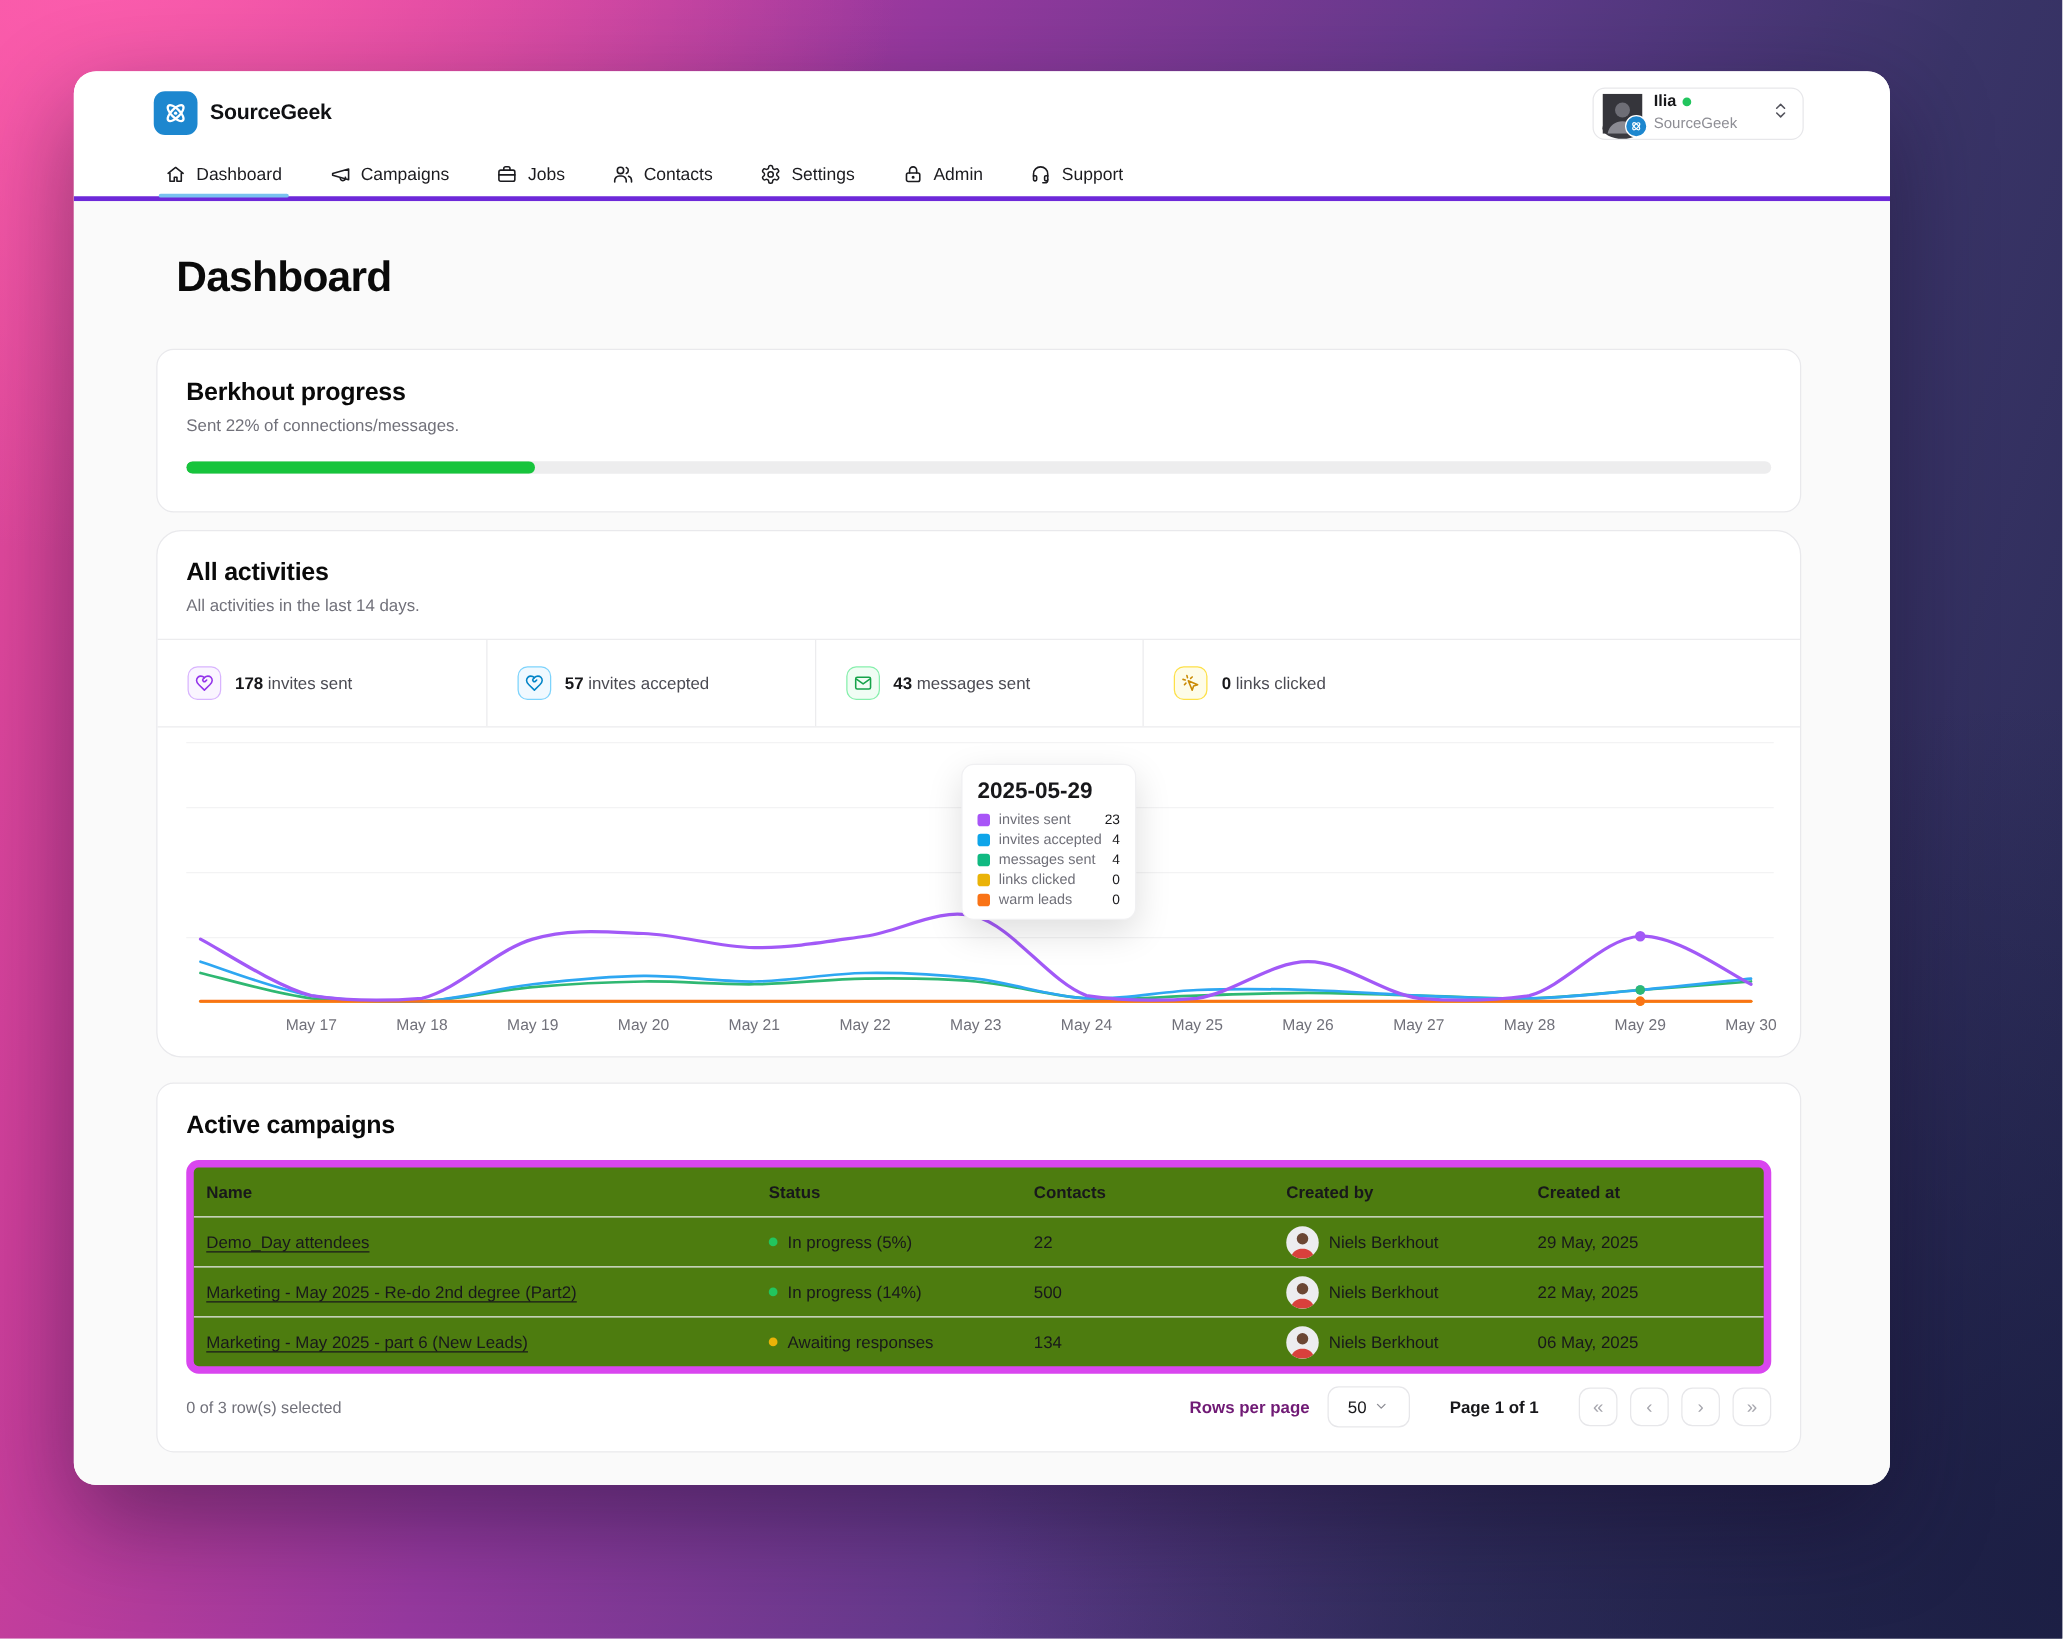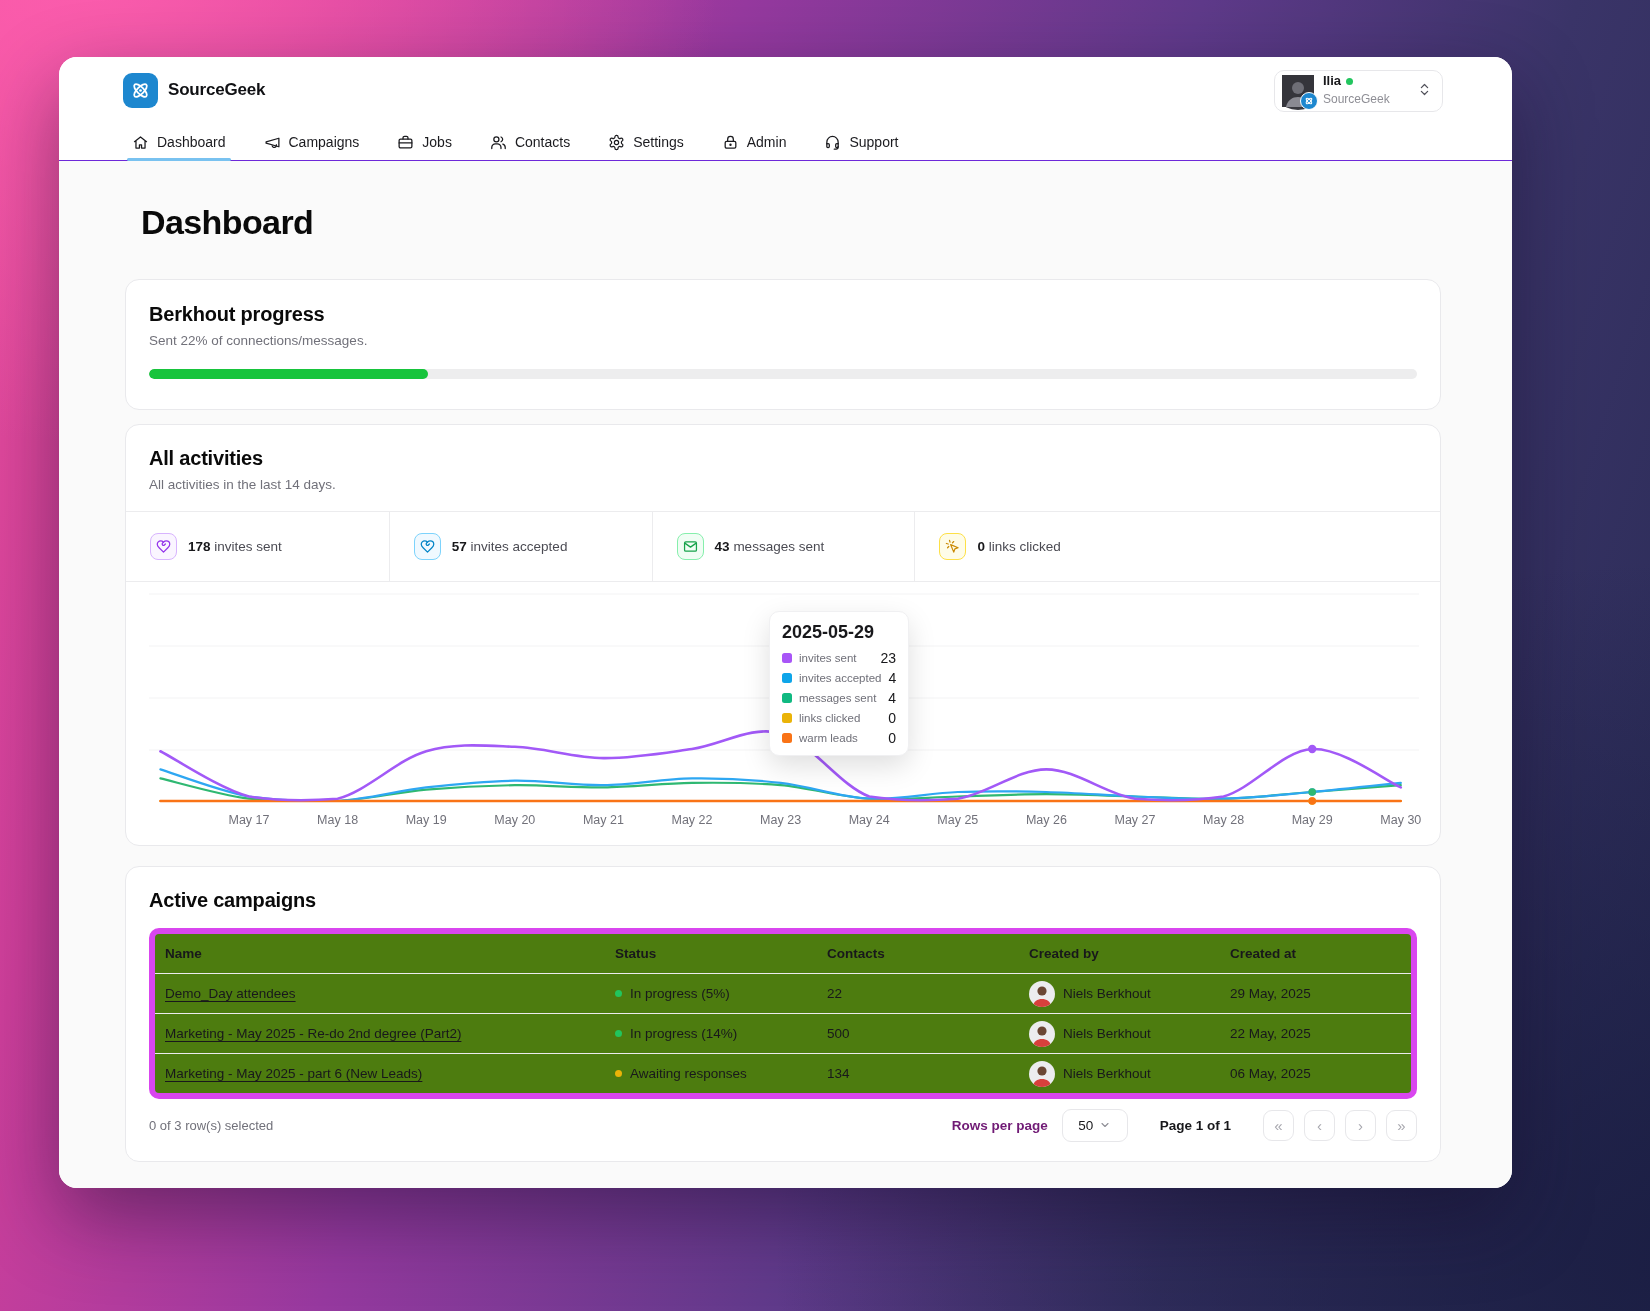--- a/index.html
+++ b/index.html
@@ -5,21 +5,21 @@
   html,body{margin:0;padding:0;}
   body{font-family:"Liberation Sans", sans-serif; -webkit-font-smoothing:antialiased;}
   .stage{position:relative;width:1650px;height:1311px;overflow:hidden;
     background:
       radial-gradient(1000px 760px at 6% -2%, rgba(255,96,176,.85), rgba(255,96,176,0) 62%),
       radial-gradient(1300px 1000px at 102% 96%, rgba(26,29,66,.9), rgba(26,29,66,0) 70%),
       linear-gradient(108deg,#ee4f9d 0%,#cf3f9b 16%,#96399f 36%,#5f3a8a 58%,#3a3468 76%,#272a52 100%);}
   .app-card{position:absolute;left:59px;top:57px;width:1453px;height:1131px;background:#fff;border-radius:18px;
     box-shadow:0 30px 80px rgba(20,10,40,.45);overflow:hidden;}
   
-  .app-header{position:absolute;left:0;top:0;width:100%;height:104px;background:#fff;border-bottom:1px solid #6d28d9;box-sizing:border-box;}
+  .app-header{position:absolute;left:0;top:0;width:100%;height:104px;background:#fff;border-bottom:4px solid #6d28d9;box-sizing:border-box;}
   .brand{position:absolute;left:64px;top:15px;display:flex;align-items:center;gap:10px;height:36px;cursor:pointer;}
   .brand-logo{width:35px;height:35px;border-radius:9px;background:#1d87cf;display:flex;align-items:center;justify-content:center;}
   .brand-name{font-size:17px;font-weight:700;color:#101114;letter-spacing:-.2px;}
   .profile{position:absolute;right:69px;top:13px;width:169px;height:42px;border:1px solid #e7e7ea;border-radius:10px;background:#fff;
     display:flex;align-items:center;gap:9px;box-sizing:border-box;padding:0 10px 0 7px;cursor:pointer;}
   .avatar-wrap{position:relative;width:32px;height:32px;flex:0 0 auto;}
   .avatar{width:32px;height:32px;border-radius:50%;background:#3a3a40;overflow:hidden;}
   .avatar-badge{position:absolute;right:-4px;bottom:-3px;width:16px;height:16px;border-radius:50%;background:#1d87cf;border:1.5px solid #fff;
     display:flex;align-items:center;justify-content:center;}
   .profile-text{flex:1;min-width:0;line-height:1.15;}
@@ -34,38 +34,38 @@
   .app-body{position:absolute;left:0;top:104px;width:100%;height:1027px;background:#fafafa;}
   .page-title{position:absolute;left:82px;top:42px;font-size:34px;font-weight:800;color:#0a0a0a;letter-spacing:-.6px;margin:0;}
   .panel{position:absolute;background:#fff;border:1px solid #e9e9ec;border-radius:14px;box-sizing:border-box;}
   .panel-title{font-size:20px;font-weight:700;color:#0a0a0a;letter-spacing:-.2px;}
   .panel-sub{font-size:13.5px;color:#71717a;margin-top:7px;}
   
   #panel-progress{left:66px;top:118px;width:1316px;height:131px;padding:23px 23px;}
   .progress-track{margin-top:21px;height:10px;border-radius:6px;background:#ededee;overflow:hidden;}
   .progress-fill{height:100%;border-radius:6px;}
   
-  #panel-activities{left:66px;top:263px;width:1316px;height:422px;}
+  #panel-activities{left:66px;top:263px;width:1316px;height:422px;border-radius:20px;}
   .act-head{padding:22px 23px 0 23px;}
   .stats-row{position:absolute;left:0;top:86px;width:100%;height:71px;border-top:1px solid #ececee;border-bottom:1px solid #ececee;
     display:grid;grid-template-columns:repeat(5,1fr);box-sizing:border-box;}
   .stat{display:flex;align-items:center;gap:11px;padding-left:24px;border-left:1px solid #ececee;cursor:pointer;}
   .stat:first-child{border-left:none;}
   .stat-badge{width:27px;height:27px;border-radius:8px;border:1.5px solid;display:flex;align-items:center;justify-content:center;box-sizing:border-box;}
   .stat-text{font-size:13.5px;color:#4b4b53;}
   .stat-text b{color:#18181b;font-weight:700;}
   .chart-wrap{position:absolute;left:0;top:143px;width:1316px;height:279px;}
   
   .chart-tooltip{position:absolute;left:643px;top:186px;width:140px;background:#fff;border:1px solid #f0f0f2;border-radius:10px;
     box-shadow:0 10px 28px rgba(0,0,0,.13);padding:10px 12px 9px 12px;box-sizing:border-box;z-index:5;}
   .tt-date{font-size:18px;font-weight:700;color:#18181b;margin-bottom:7px;}
   .tt-row{display:flex;align-items:center;gap:7px;margin-top:4px;}
   .tt-swatch{width:10px;height:10px;border-radius:2.5px;flex:0 0 auto;}
   .tt-label{flex:1;font-size:11.5px;color:#6f6f78;white-space:nowrap;}
-  .tt-value{font-size:14px;color:#18181b;}
+  .tt-value{font-size:11px;color:#18181b;}
   
   #panel-campaigns{left:66px;top:705px;width:1316px;height:296px;padding:22px 23px;}
   .table{margin-top:16px;border:6px solid #d946ef;border-radius:10px;overflow:hidden;background:#4d7c0f;}
   .t-row{display:grid;grid-template-columns:450px 212px 202px 201px 1fr;align-items:center;height:39px;border-top:1px solid #ececee;}
   .t-row.t-head{border-top:none;}
   .t-cell{font-size:13.5px;color:#18181b;padding-left:10px;display:flex;align-items:center;gap:8px;min-width:0;}
   .t-head .t-cell{font-weight:700;}
   .row-link{color:#18181b;font-weight:500;text-decoration:underline;text-underline-offset:3px;cursor:pointer;white-space:nowrap;}
   .status-dot{width:7px;height:7px;border-radius:50%;flex:0 0 auto;}
   .t-avatar{width:26px;height:26px;border-radius:50%;background:#ececef;overflow:hidden;flex:0 0 auto;}

